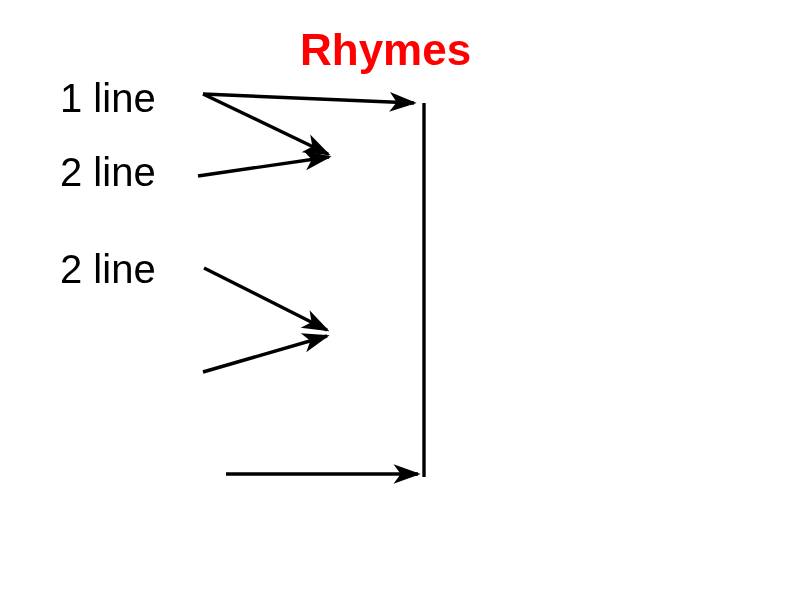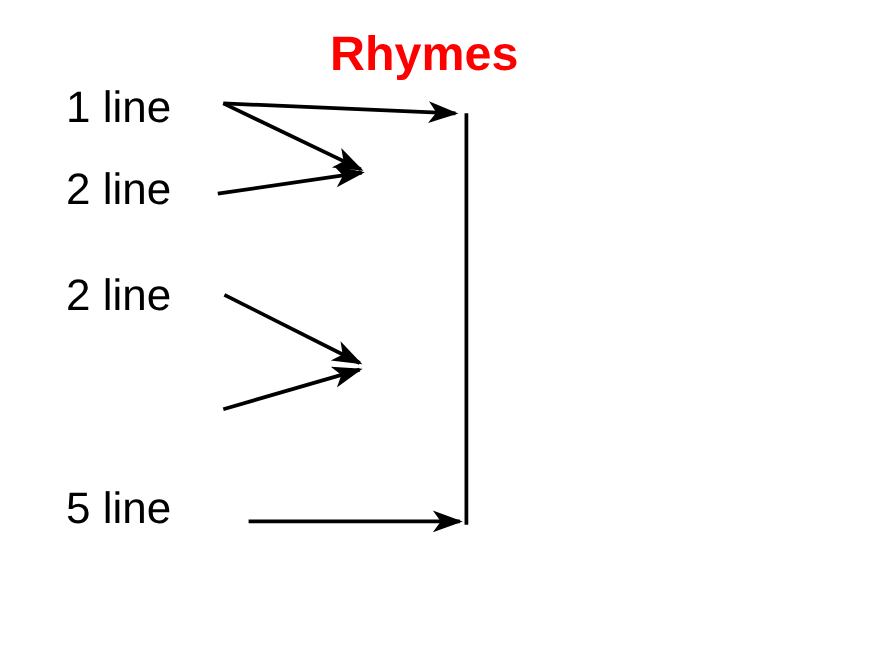--- a/index.html
+++ b/index.html
@@ -90,15 +90,14 @@
     <g>
       <line x1="424" y1="103" x2="424" y2="477" stroke="#000000" stroke-width="3.4"></line>
     </g>
   </svg>
 
   <div id="title">Rhymes</div>
 
   <div class="label lbl-1">1 line</div>
   <div class="label lbl-2">2 line</div>
   <div class="label lbl-3">2 line</div>
-  <div class="label lbl-5">5 line</div>
 
 </div>
 
 </body></html>

